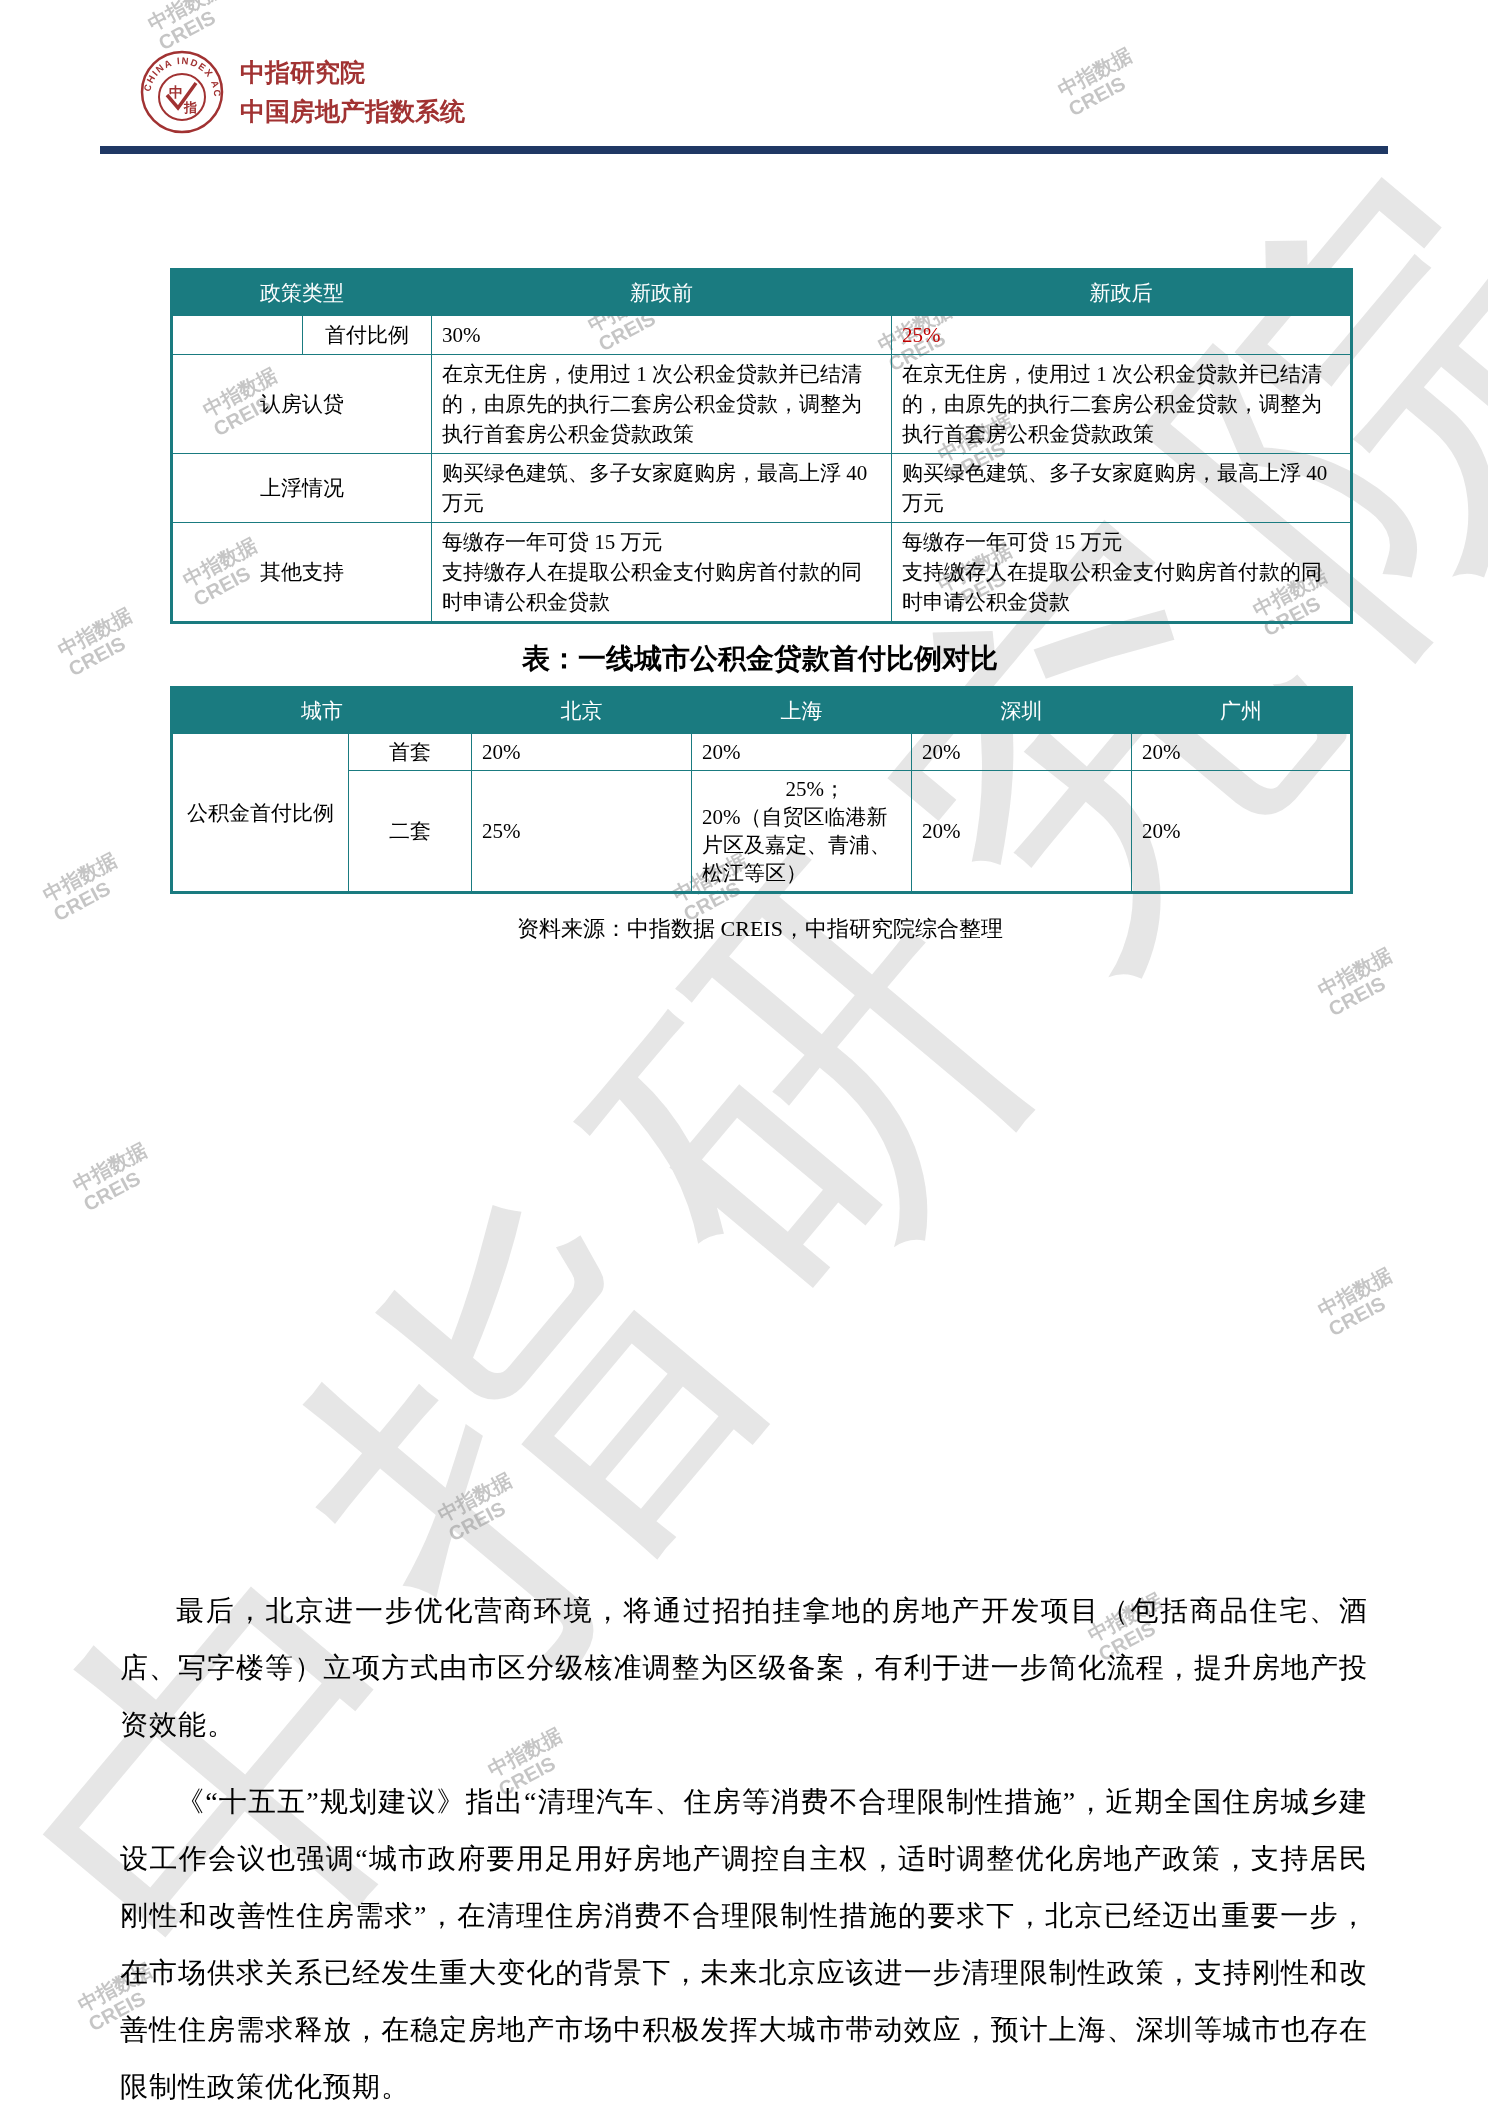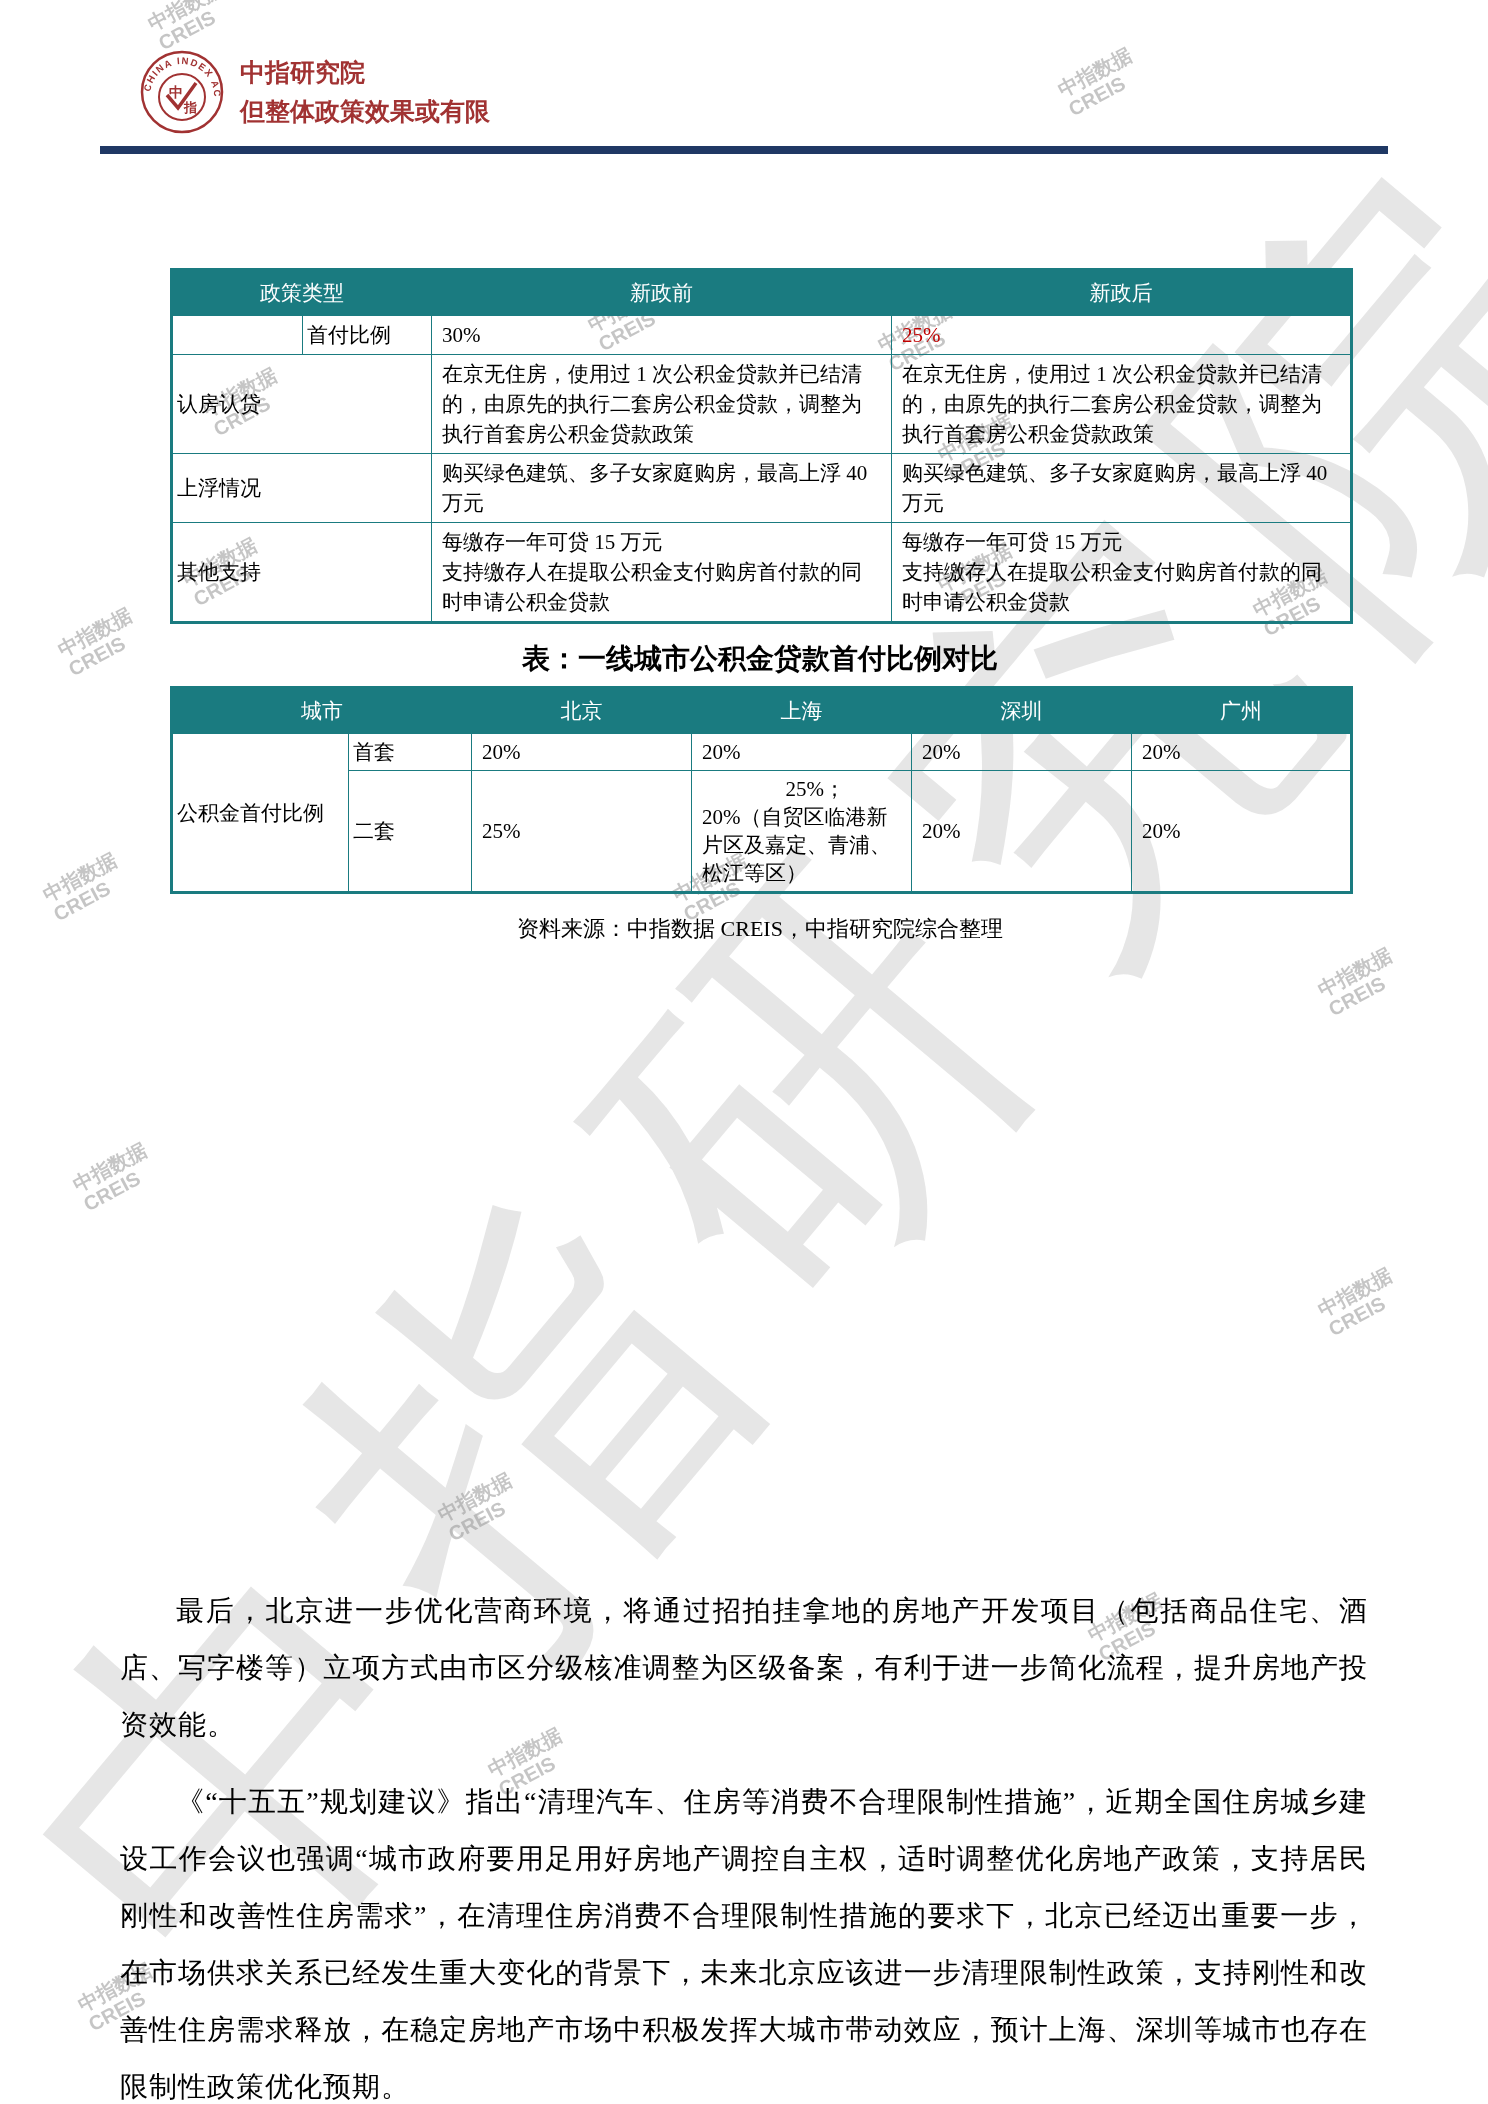--- a/index.html
+++ b/index.html
@@ -12,21 +12,21 @@
               font-family:"Liberation Sans","DejaVu Sans",sans-serif;}
   .rule{position:absolute;left:100px;top:146px;width:1288px;height:8px;background:#1F3864;}
   
   .tables{position:absolute;left:170px;top:184px;width:1180px;}
   table{border-collapse:collapse;width:1180px;table-layout:fixed;font-size:21px;}
   table, th, td{border:1px solid #1A7B80;}
   table{border:3px solid #1A7B80;}
   th{background:#1A7B80;color:#fff;font-weight:normal;padding:8px 4px;font-size:21px;}
   th + th{border-left:1px solid #cfe8e6;}
   td{padding:4px 10px;line-height:30px;vertical-align:middle;}
-  td.center{padding:4px 4px;}
+  td.center{text-align:center;padding:4px 12px;}
   td.num-l{text-align:left;}
   td.num-r{padding-right:12px;}
   td.red{color:#C00000;}
   .preline{white-space:pre-line;}
   .tbl2-title{margin:16px 0 8px 0;text-align:center;font-weight:bold;font-size:28px;}
   .t2 td{line-height:28px;}
   .sh-line1{text-align:right;padding-right:56px;}
   .sh-line2{text-align:left;}
   .source{margin-top:20px;text-align:center;font-size:22px;}
   
@@ -79,21 +79,21 @@
       <text font-size="9.5" fill="#A13232" font-family="Liberation Sans, sans-serif" font-weight="bold" letter-spacing="1.5">
         <textPath href="#arc" startOffset="4"> CHINA INDEX ACADEMY</textPath>
       </text>
       <circle cx="42" cy="47" r="23" fill="#ffffff" stroke="#A13232" stroke-width="2"></circle>
       <path d="M 27,45 L 38,58 L 56,33" fill="none" stroke="#A13232" stroke-width="3.5"></path>
       <text x="29" y="47" font-size="14" fill="#A13232" font-weight="bold">中</text>
       <text x="44" y="62" font-size="13" fill="#A13232" font-weight="bold">指</text>
     </svg>
     <div class="brand-text">
       <div>中指研究院</div>
-      <div>但整体政策效果或有限</div>
+      <div>中国房地产指数系统</div>
     </div>
   </div>
   <div class="rule"></div>
 
   <div class="tables layer">
 
     <table class="t1">
       <colgroup>
           <col style="width:131px">
           <col style="width:129px">

